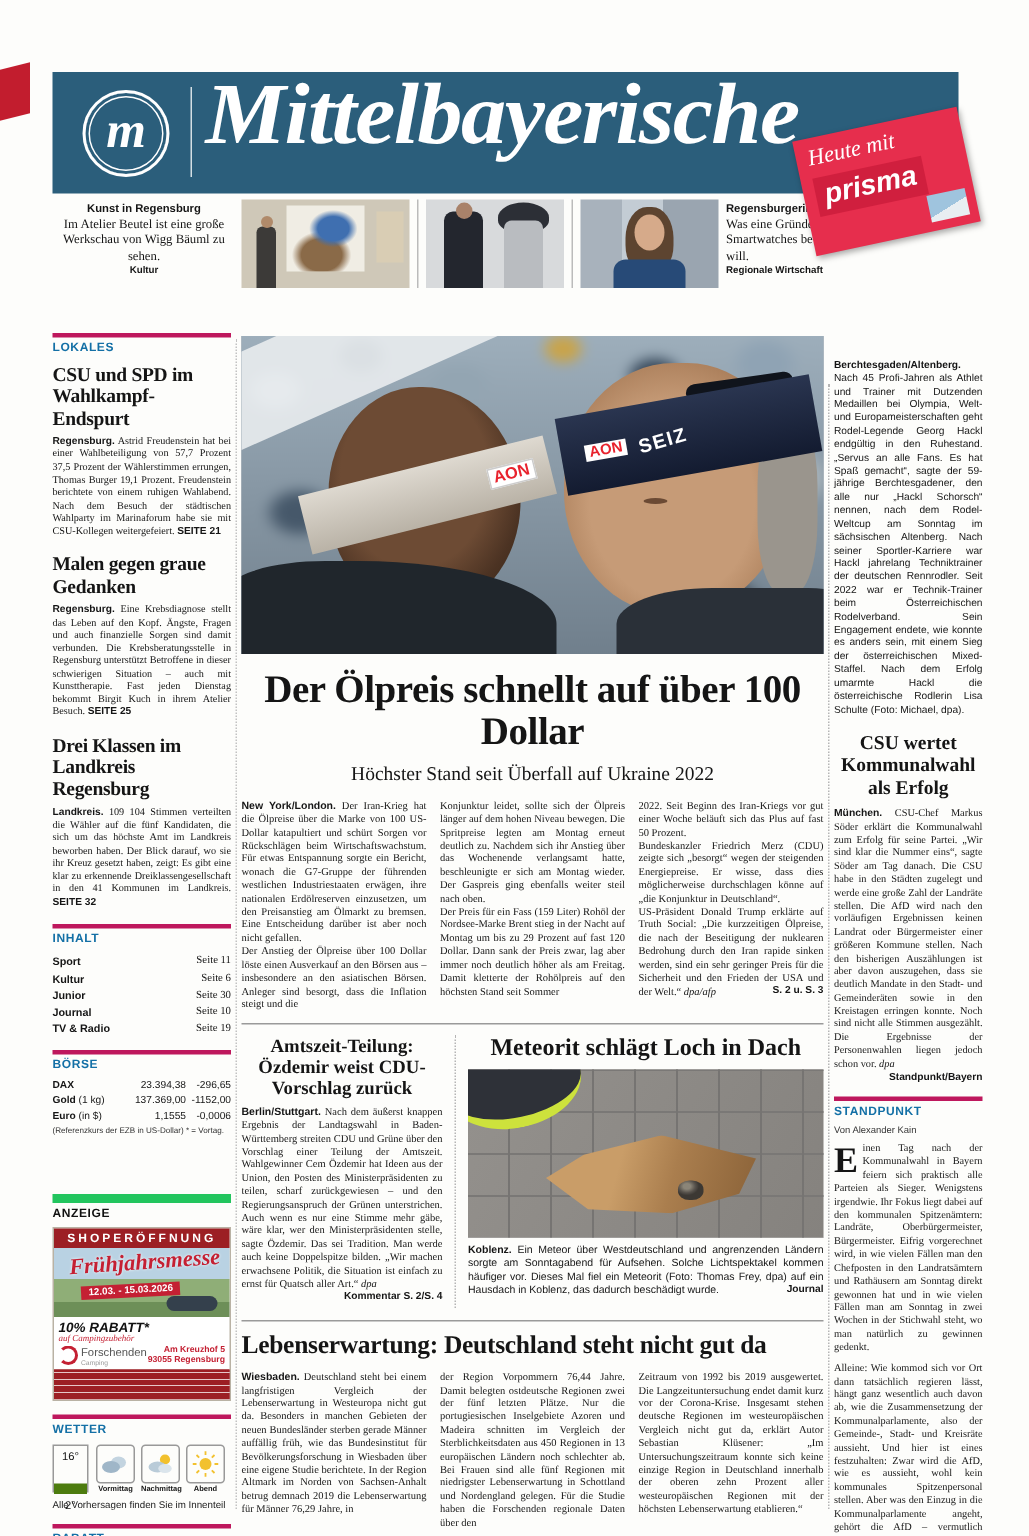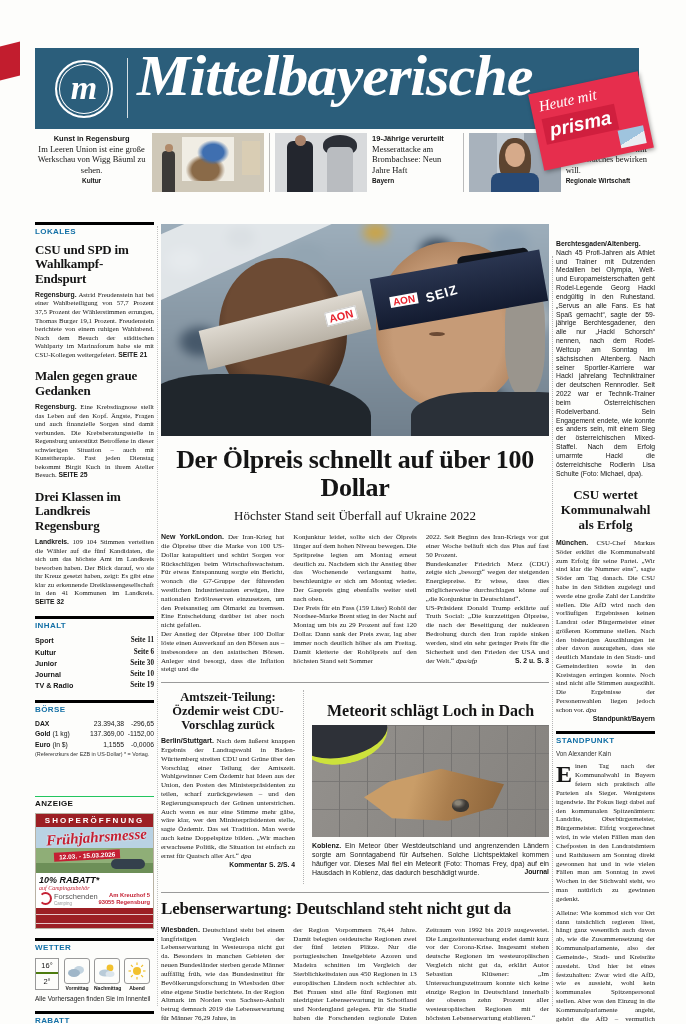--- a/index.html
+++ b/index.html
@@ -57,32 +57,32 @@
   .dateline .rmark{font:bold 11px "Liberation Serif",serif;margin-left:4px;}
   .dl-right{display:flex;align-items:center;}
 
   
   .leftcol{position:absolute;left:35px;top:222px;width:119px;}
   .center{position:absolute;left:161px;top:224px;width:388px;}
   .rightcol{position:absolute;left:556px;top:240px;width:99px;}
   .vrule-l{position:absolute;left:156.5px;top:226px;width:0;height:780px;border-left:1px dotted #c2c2c2;}
   .vrule-r{position:absolute;left:551.5px;top:256px;width:0;height:750px;border-left:1px dotted #b5b5b5;}
 
-  .sec-label{border-top:3px solid #000000;color:#1470a6;font:bold 8px "Liberation Sans",sans-serif;
+  .sec-label{border-top:3px solid #be185d;color:#1470a6;font:bold 8px "Liberation Sans",sans-serif;
     letter-spacing:.4px;padding:2px 0 3px;margin:9px 0 2px;}
   .sec-label.first{margin-top:0;}
-  .sec-label.dark{border-top:1px solid #22c55e;color:#111;margin-top:39px;}
+  .sec-label.dark{border-top:6px solid #22c55e;color:#111;margin-top:39px;}
 
   .leftcol h3{font:bold 13px/1.1 "Liberation Serif",serif;margin:4px 0 5px;letter-spacing:-.2px;}
   .leftcol p.art{font:6.8px/1.26 "Liberation Serif",serif;text-align:justify;margin:0 0 10px;hyphens:auto;}
   .lead{font:bold 6.8px "Liberation Sans",sans-serif;}
   .pgref{font:bold 6.8px "Liberation Sans",sans-serif;}
 
   .idx-row{display:flex;justify-content:space-between;font:bold 7.2px/1.55 "Liberation Sans",sans-serif;}
-  .idx-row .pg{font-weight:bold;font-family:"Liberation Serif",serif;font-size:7.2px;}
+  .idx-row .pg{font-weight:normal;font-family:"Liberation Serif",serif;font-size:7.2px;}
 
   .bo-row{display:flex;font:6.8px/1.5 "Liberation Sans",sans-serif;}
   .bo-row .nm{flex:1;}.bo-row .nm b{font-size:6.8px;}
   .bo-row .val{width:42px;text-align:right;}
   .bo-row .chg{width:30px;text-align:right;}
   .bo-foot{font:5.4px "Liberation Sans",sans-serif;color:#333;margin-top:1px;}
 
   
   .ad{margin-top:2px;border:1px solid #b9b2a4;background:#fff;}
   .ad-top{background:#9c1f24;color:#fff;font:bold 8px "Liberation Sans",sans-serif;letter-spacing:2px;text-align:center;padding:2px 0;}
@@ -98,21 +98,21 @@
   .ad-logo{display:flex;align-items:center;font:7.5px "Liberation Sans",sans-serif;color:#555;}
   .ad-logo .s{width:9px;height:9px;border:2px solid #c42033;border-radius:50%;border-left-color:transparent;margin-right:2px;}
   .ad-logo .lsub{display:block;font-size:4.5px;color:#999;}
   .ad-addr{font:bold 5.8px/1.2 "Liberation Sans",sans-serif;color:#c42033;text-align:right;}
   .ad-fine{background:#9c1f24;height:16px;padding:2px 3px;
     background-image:repeating-linear-gradient(#9c1f24 0 1.5px,rgba(255,255,255,.75) 1.5px 2.2px,#9c1f24 2.2px 4.5px);}
 
   
   .wx-row{display:flex;align-items:flex-start;margin-top:3px;}
   .wx-temp{width:24px;height:30px;border:1px solid #999;font:7.5px/1 "Liberation Sans",sans-serif;text-align:center;margin-right:5px;}
-  .wx-temp .t1{padding-top:3px;border-bottom:2px solid #4d7c0f;padding-bottom:3px;}
+  .wx-temp .t1{padding-top:3px;border-bottom:7px solid #4d7c0f;padding-bottom:15px;}
   .wx-temp .t2{padding-top:4px;}
   .wx-slot{width:26px;margin-right:4px;text-align:center;}
   .wx-box{width:24px;height:24px;border:1px solid #999;border-radius:3px;display:flex;align-items:center;justify-content:center;}
   .wx-lbl{font:bold 5px "Liberation Sans",sans-serif;margin-top:1px;}
   .wx-note{font:6.5px "Liberation Sans",sans-serif;margin-top:4px;color:#222;}
 
   
   .kt{font:6.8px/1.35 "Liberation Sans",sans-serif;}
   .kt .co{font-weight:bold;font-size:7.2px;}
   .kt .right{text-align:right;}
@@ -155,21 +155,21 @@
   .cols{display:flex;gap:9px;}
   .col{flex:1;font:7px/1.26 "Liberation Serif",serif;text-align:justify;hyphens:auto;white-space:pre-line;}
   .credit{font-style:italic;}
   .fr{float:right;font-weight:bold;font-family:"Liberation Sans",sans-serif;font-size:6.8px;}
   .rule{border-top:1px solid #9a9a9a;margin:8px 0 7px;}
 
   .row2{display:flex;}
   .oz{width:134px;padding-right:8px;border-right:1px dotted #b5b5b5;}
   .oz h3{font:bold 12.5px/1.12 "Liberation Serif",serif;text-align:center;margin:0 0 5px;}
   .oz p{font:7px/1.26 "Liberation Serif",serif;text-align:justify;margin:0;white-space:pre-line;}
-  .met{flex:1;padding-left:8px;margin-top:12px;}
+  .met{flex:1;padding-left:8px;}
   .met h3{font:bold 16px/1.1 "Liberation Serif",serif;text-align:center;margin:0 0 5px;}
   .metimg{position:relative;width:100%;height:112px;overflow:hidden;
     background:
       repeating-linear-gradient(90deg,transparent 0 27px,#767472 27px 28px),
       repeating-linear-gradient(0deg,transparent 0 27px,#7a7876 27px 28px),
       linear-gradient(120deg,#94918d,#85827e);}
   .bag{position:absolute;left:52px;top:44px;width:140px;height:52px;
     clip-path:polygon(0 55%,18% 25%,55% 0,100% 30%,92% 75%,60% 100%,20% 95%);
     background:linear-gradient(105deg,#c99d68 0 35%,#aa7e4e 60%,#8a6238 100%);}
   .stone{position:absolute;left:140px;top:74px;width:17px;height:13px;border-radius:45%;
@@ -209,38 +209,33 @@
     <div class="prisma">
       <div class="l1">Heute mit</div>
       <div class="l2">prisma</div>
       <div class="pic"></div>
     </div>
   </div>
 
   <div class="teasers">
     <div class="tz-text" style="width:122px;text-align:center;">
       <div class="kick">Kunst in Regensburg</div>
-      <div class="b">Im Leeren Union ist eine große Werkschau von Wigg Bäuml zu sehen.</div>
+      <div class="b">Im Atelier Beutel ist eine große Werkschau von Wigg Bäuml zu sehen.</div>
       <div class="sec">Kultur</div>
     </div>
     <div class="tz-img img-gallery">
       <div class="canvas"></div>
       <div class="canvas2"></div>
       <div class="fig"></div>
     </div>
     <div class="tz-sep"></div>
     <div class="tz-img img-court">
       <div class="jacket"></div>
       <div class="f1"></div>
       <div class="f2"></div>
-    </div>
-    <div class="tz-text" style="width:88px;padding-left:5px;">
-      <div class="kick">19-Jährige verurteilt</div>
-      <div class="b">Messerattacke am Brombachsee: Neun Jahre Haft</div>
-      <div class="sec">Bayern</div>
     </div>
     <div class="tz-sep"></div>
     <div class="tz-img img-woman">
       <div class="hair"></div>
       <div class="face"></div>
       <div class="body"></div>
     </div>
     <div class="tz-text" style="width:92px;padding-left:5px;">
       <div class="kick">Regensburgerin</div>
       <div class="b">Was eine Gründerin mit Smartwatches bewirken will.</div>

